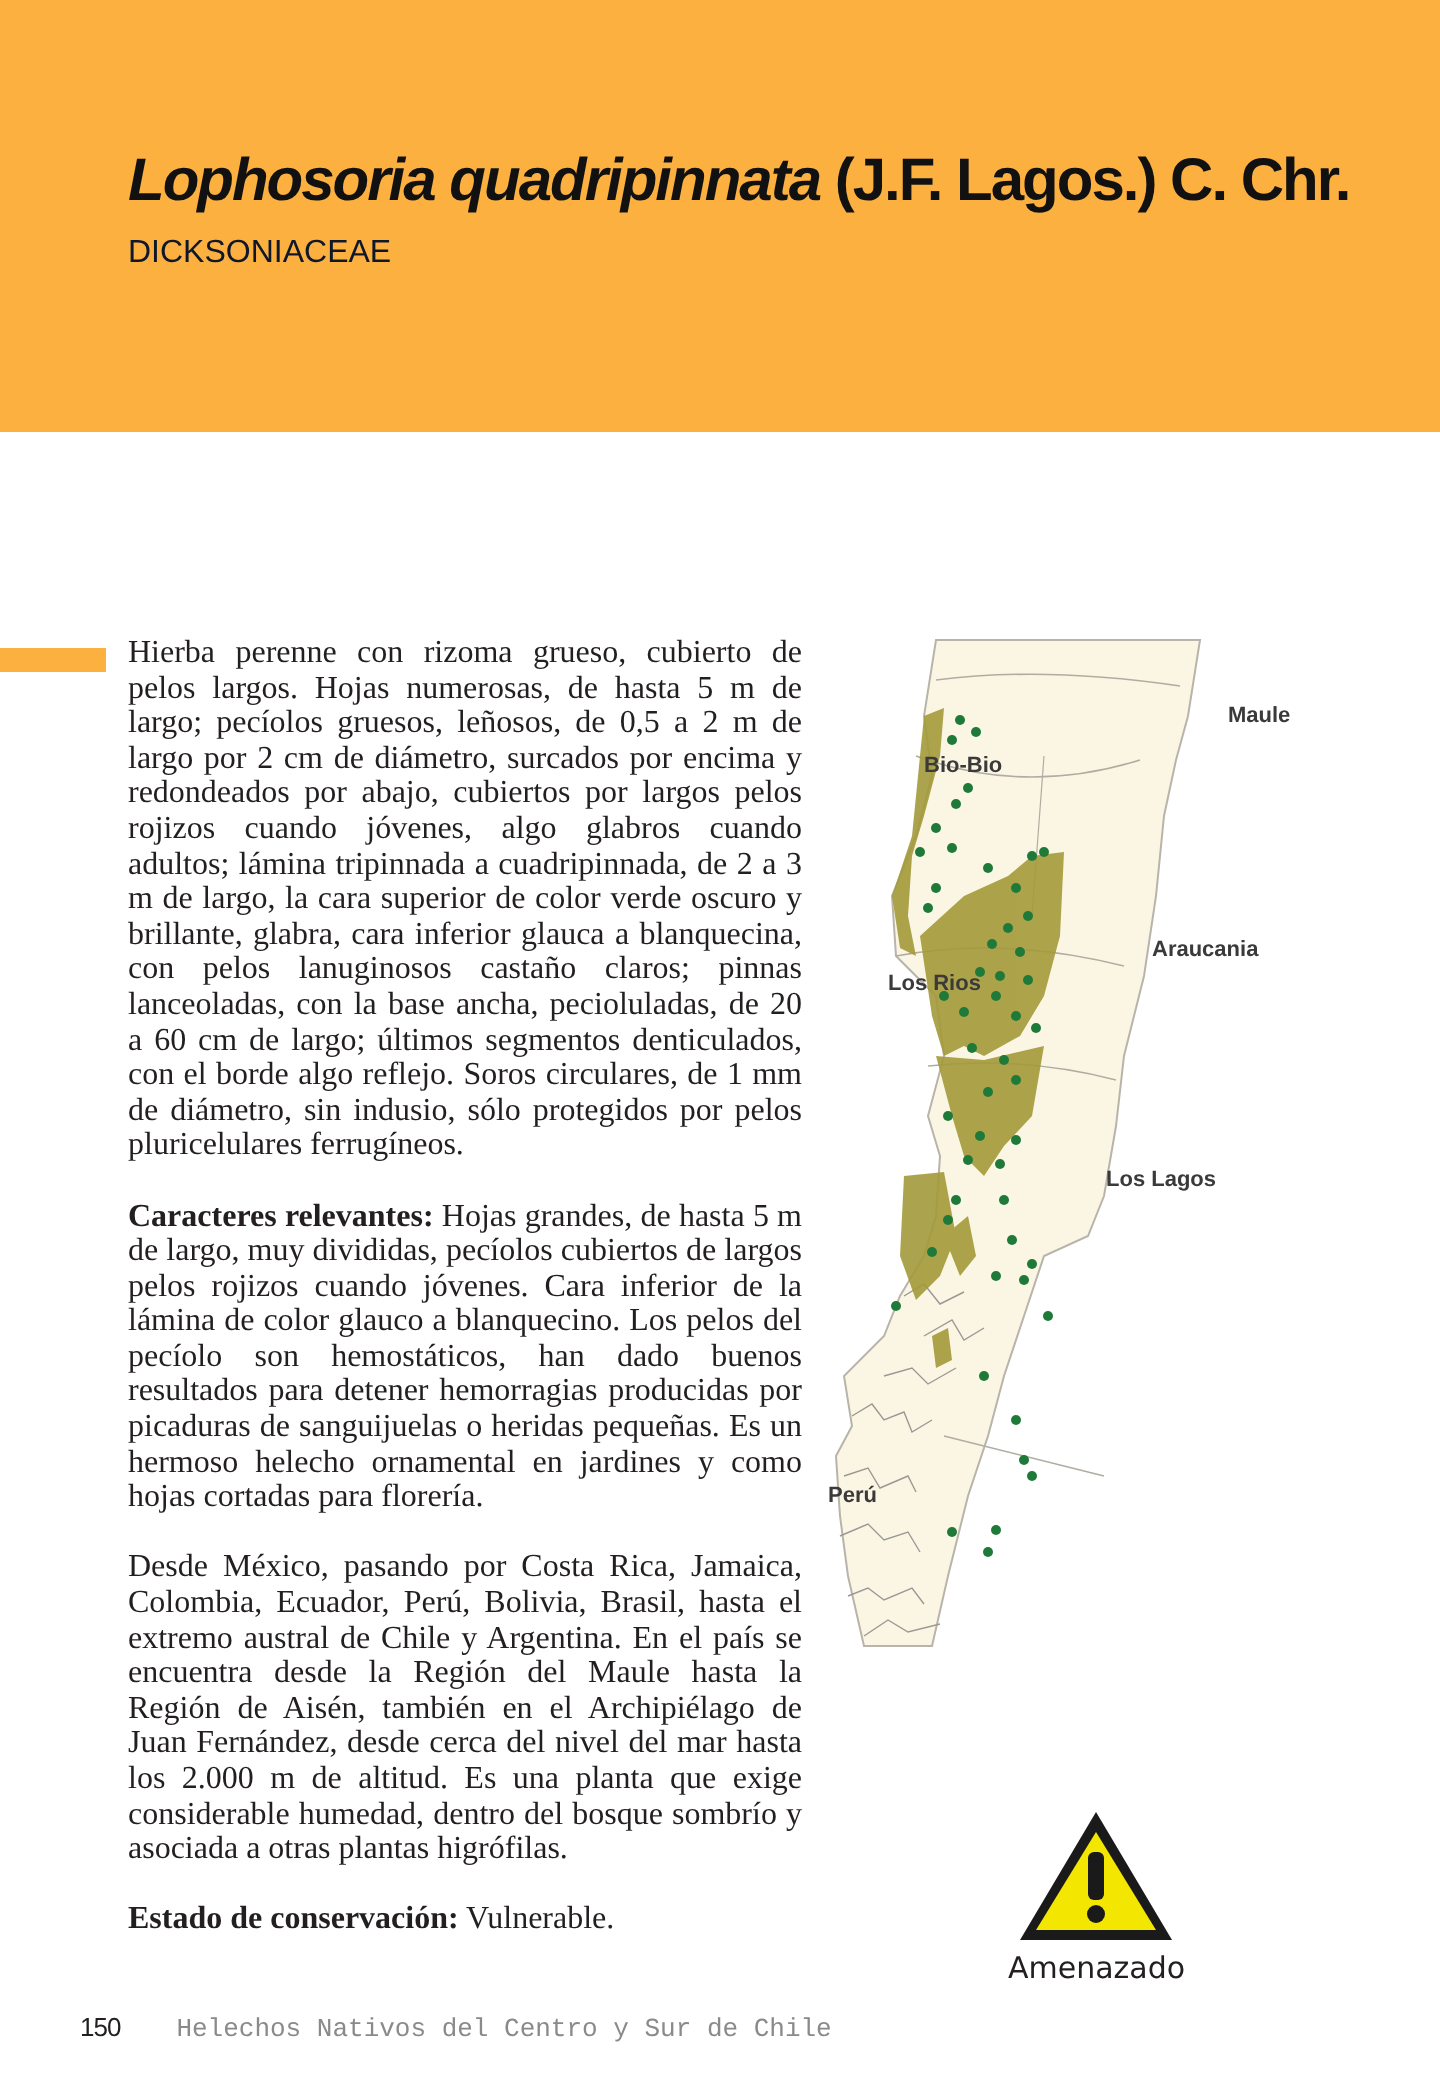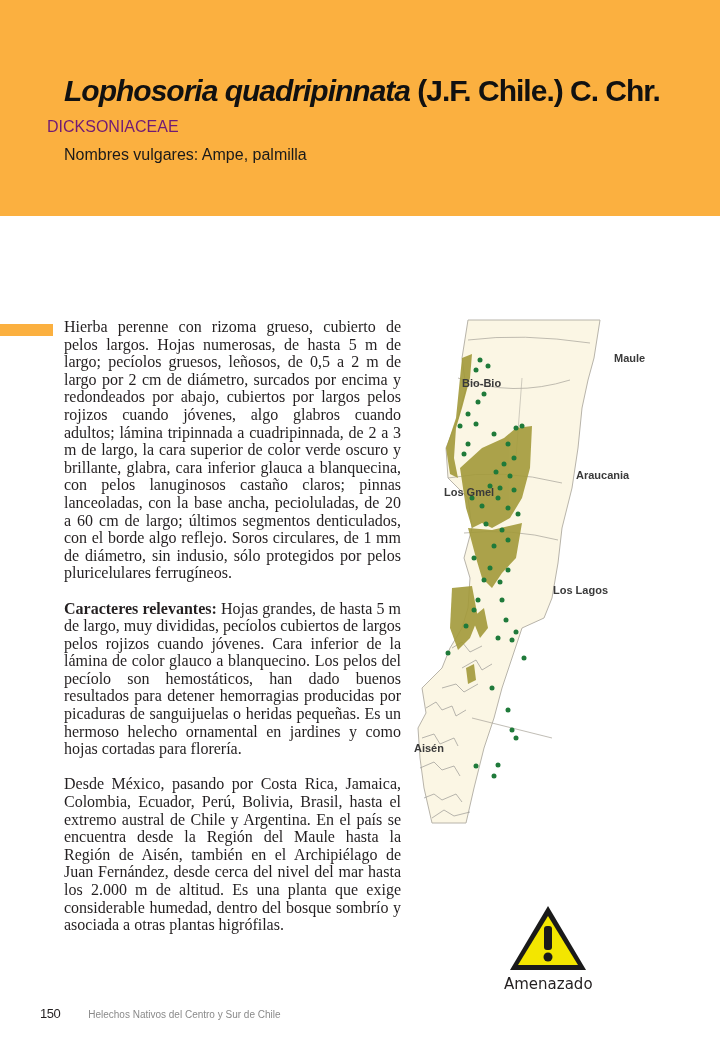--- a/index.html
+++ b/index.html
@@ -13,22 +13,22 @@
     position: absolute; left: 0; top: 0; width: 720px; height: 216px;
     background: #fbb040;
   }
   .title {
     position: absolute; left: 64px; top: 74px; margin: 0;
     font-family: "Liberation Sans", sans-serif; font-weight: bold;
     font-size: 30px; letter-spacing: -1px; color: #111; white-space: nowrap;
   }
   .title .species { font-style: italic; }
   .family {
-    position: absolute; left: 47px; top: 118px;
-    font-family: "Liberation Sans", sans-serif; font-size: 16px; color: #701a75;
+    position: absolute; left: 64px; top: 118px;
+    font-family: "Liberation Sans", sans-serif; font-size: 16px; color: #0f172a;
   }
   .common-names {
     position: absolute; left: 64px; top: 146px;
     font-family: "Liberation Sans", sans-serif; font-size: 16px; color: #1a1a1a;
   }
   .accent-bar {
     position: absolute; left: 0; top: 324px; width: 53px; height: 12px;
     background: #fbb040;
   }
   .body-text {
@@ -55,38 +55,38 @@
     font-family: "DejaVu Sans", sans-serif; font-size: 15px; color: #231f20;
   }
   .footer {
     position: absolute; left: 40px; top: 1003px; white-space: nowrap;
   }
   .page-number {
     font-family: "Liberation Sans", sans-serif; font-size: 13px; color: #231f20;
     letter-spacing: -0.5px; margin-right: 8px;
   }
   .book-title {
-    font-family: Liberation Sans, sans-serif; font-size: 10px; color: #8a8a8a; padding-left: 20px;
+    font-family: Liberation Mono, monospace; font-size: 13px; color: #8a8a8a; padding-left: 20px;
   }
 </style>
 </head>
 <body>
 
 <div class="header-band">
-  <h1 class="title"><span class="species">Lophosoria quadripinnata</span><span class="author"> (J.F. Chile.) C. Chr.</span></h1>
+  <h1 class="title"><span class="species">Lophosoria quadripinnata</span><span class="author"> (J.F. Lagos.) C. Chr.</span></h1>
   <div class="family">DICKSONIACEAE</div>
-  <div class="common-names">Nombres vulgares: Ampe, palmilla</div>
 </div>
 
 <div class="accent-bar"></div>
 
 <div class="body-text">
   <p>Hierba perenne con rizoma grueso, cubierto de pelos largos. Hojas numerosas, de hasta 5 m de largo; pecíolos gruesos, leñosos, de 0,5 a 2 m de largo por 2 cm de diámetro, surcados por encima y redondeados por abajo, cubiertos por largos pe­los rojizos cuando jóvenes, algo glabros cuando adultos; lámina tripinnada a cuadripinnada, de 2 a 3 m de largo, la cara superior de color verde oscuro y brillante, glabra, cara inferior glauca a blanquecina, con pelos lanuginosos castaño cla­ros; pinnas lanceoladas, con la base ancha, pecio­luladas, de 20 a 60 cm de largo;  últimos segmen­tos denticulados, con el borde algo reflejo. Soros circulares, de 1 mm de diámetro, sin indusio, sólo protegidos por pelos pluricelulares ferrugíneos.</p>
   <p><strong>Caracteres relevantes:</strong><span> Hojas grandes, de hasta 5 m de largo, muy divididas, pecíolos cubiertos de largos pelos rojizos cuando jóvenes. Cara infe­rior de la lámina de color glauco a blanquecino. Los pelos del pecíolo son hemostáticos, han dado buenos resultados para detener hemorragias pro­ducidas por picaduras de sanguijuelas o heridas pequeñas. Es un hermoso helecho ornamental en jardines y como hojas cortadas para florería.</span></p>
   <p>Desde México, pasando por Costa Rica, Jamaica, Colombia, Ecuador, Perú, Bolivia, Brasil, hasta el extremo austral de Chile y Argentina. En  el país se encuentra desde la Región del Maule hasta la Región de Aisén, también en el Archipiélago de Juan Fernández, desde cerca del nivel del mar hasta los 2.000 m de altitud. Es una planta que exige considerable humedad, dentro del bosque sombrío y asociada a otras plantas higrófilas.</p>
+  <p><strong>Estado de conservación:</strong><span> Vulnerable.</span></p>
 </div>
 
 <div class="map">
   <svg width="210" height="508" viewBox="0 0 210 508">
 
     <path d="M 56 2 L 188 2 L 182 40 L 176 62 L 170 90 L 166 130 L 160 170 L 150 210 L 146 245 L 140 280 L 132 300 L 110 310 L 100 340 L 90 370 L 82 400 L 72 430 L 62 470 L 54 505 L 20 505 L 12 470 L 8 440 L 6 410 L 14 395 L 10 370 L 30 350 L 38 330 L 50 310 L 56 290 L 58 260 L 52 240 L 60 210 L 56 180 L 36 160 L 34 130 L 46 100 L 54 70 L 50 40 Z" fill="#fbf6e4" stroke="#b8b4aa" stroke-width="1"></path>
 
     <path d="M 56 22 Q 110 15 178 25" fill="none" stroke="#b0aca2" stroke-width="0.8"></path>
     <path d="M 46 60 Q 100 80 158 62" fill="none" stroke="#b0aca2" stroke-width="0.8"></path>
     <path d="M 110 60 L 104 140" fill="none" stroke="#b0aca2" stroke-width="0.6"></path>
@@ -165,23 +165,23 @@
       <circle cx="100" cy="412" r="2.5"></circle>
       <circle cx="104" cy="420" r="2.5"></circle>
       <circle cx="86" cy="447" r="2.5"></circle>
       <circle cx="82" cy="458" r="2.5"></circle>
       <circle cx="64" cy="448" r="2.5"></circle>
     </g>
   </svg>
   <span class="map-label" style="left:202px;top:34px;">Maule</span>
   <span class="map-label" style="left:50px;top:59px;">Bio-Bio</span>
   <span class="map-label" style="left:164px;top:151px;">Araucania</span>
-  <span class="map-label" style="left:32px;top:168px;">Los Gmel</span>
+  <span class="map-label" style="left:32px;top:168px;">Los Rios</span>
   <span class="map-label" style="left:141px;top:266px;">Los Lagos</span>
-  <span class="map-label" style="left:2px;top:424px;">Aisén</span>
+  <span class="map-label" style="left:2px;top:424px;">Perú</span>
 </div>
 
 <div class="warning">
   <svg width="80" height="68" viewBox="0 0 80 68">
     <polygon points="40,2 78,66 2,66" fill="#1a1a1a"></polygon>
     <polygon points="40,12 70,61 10,61" fill="#f3e600"></polygon>
     <rect x="36" y="22" width="8" height="24" rx="3" fill="#1a1a1a"></rect>
     <circle cx="40" cy="53" r="4.5" fill="#1a1a1a"></circle>
   </svg>
 </div>

